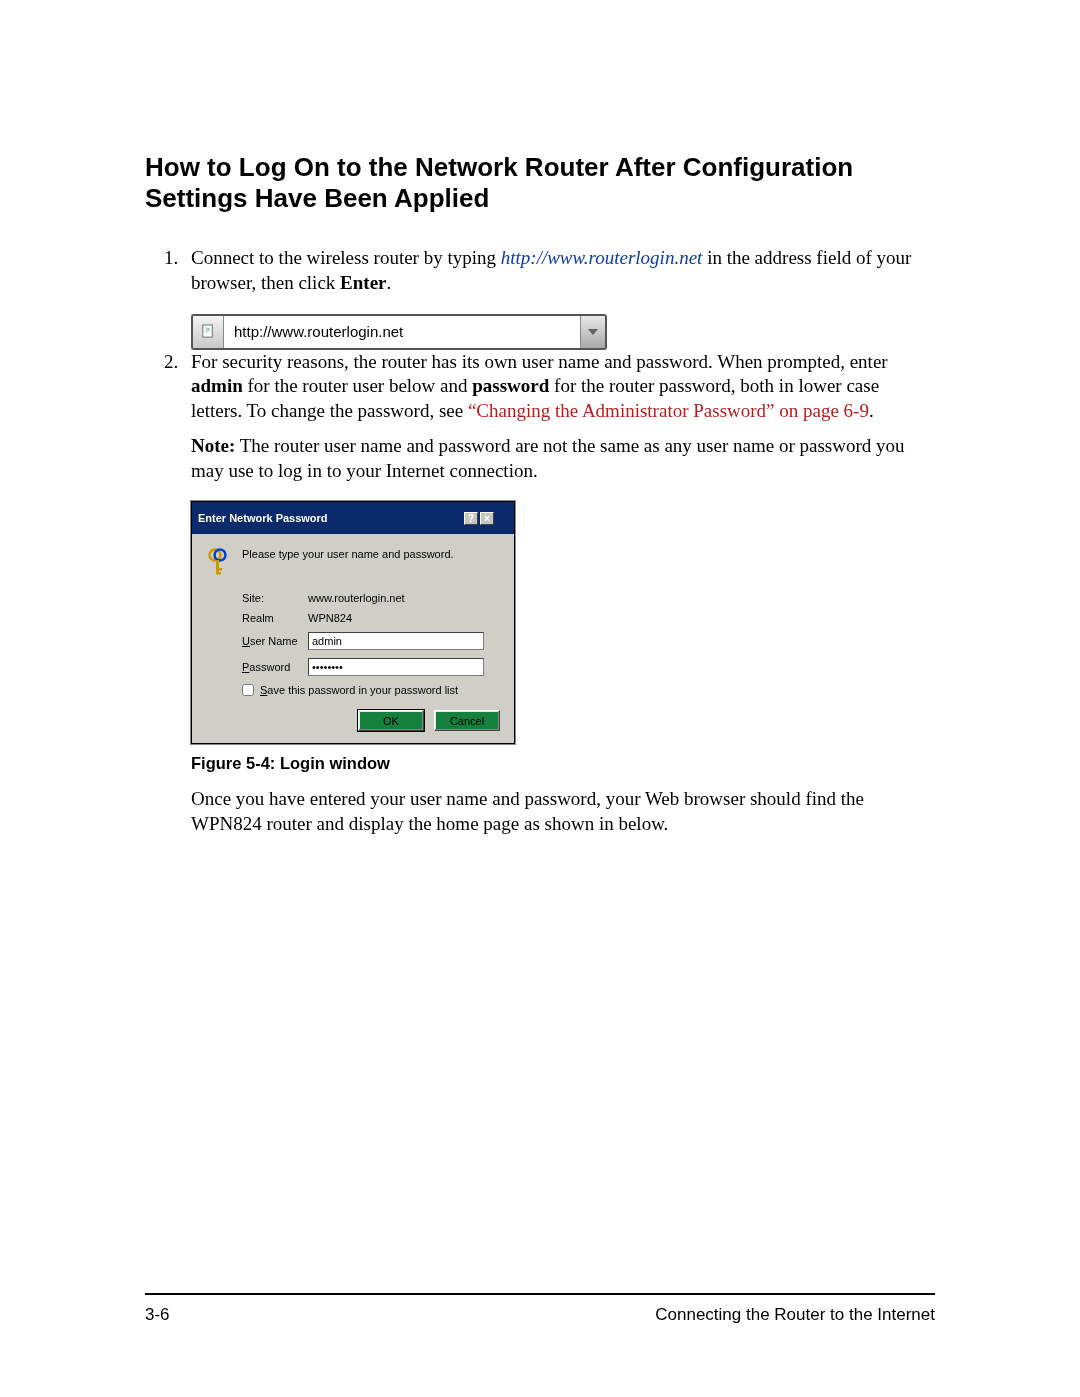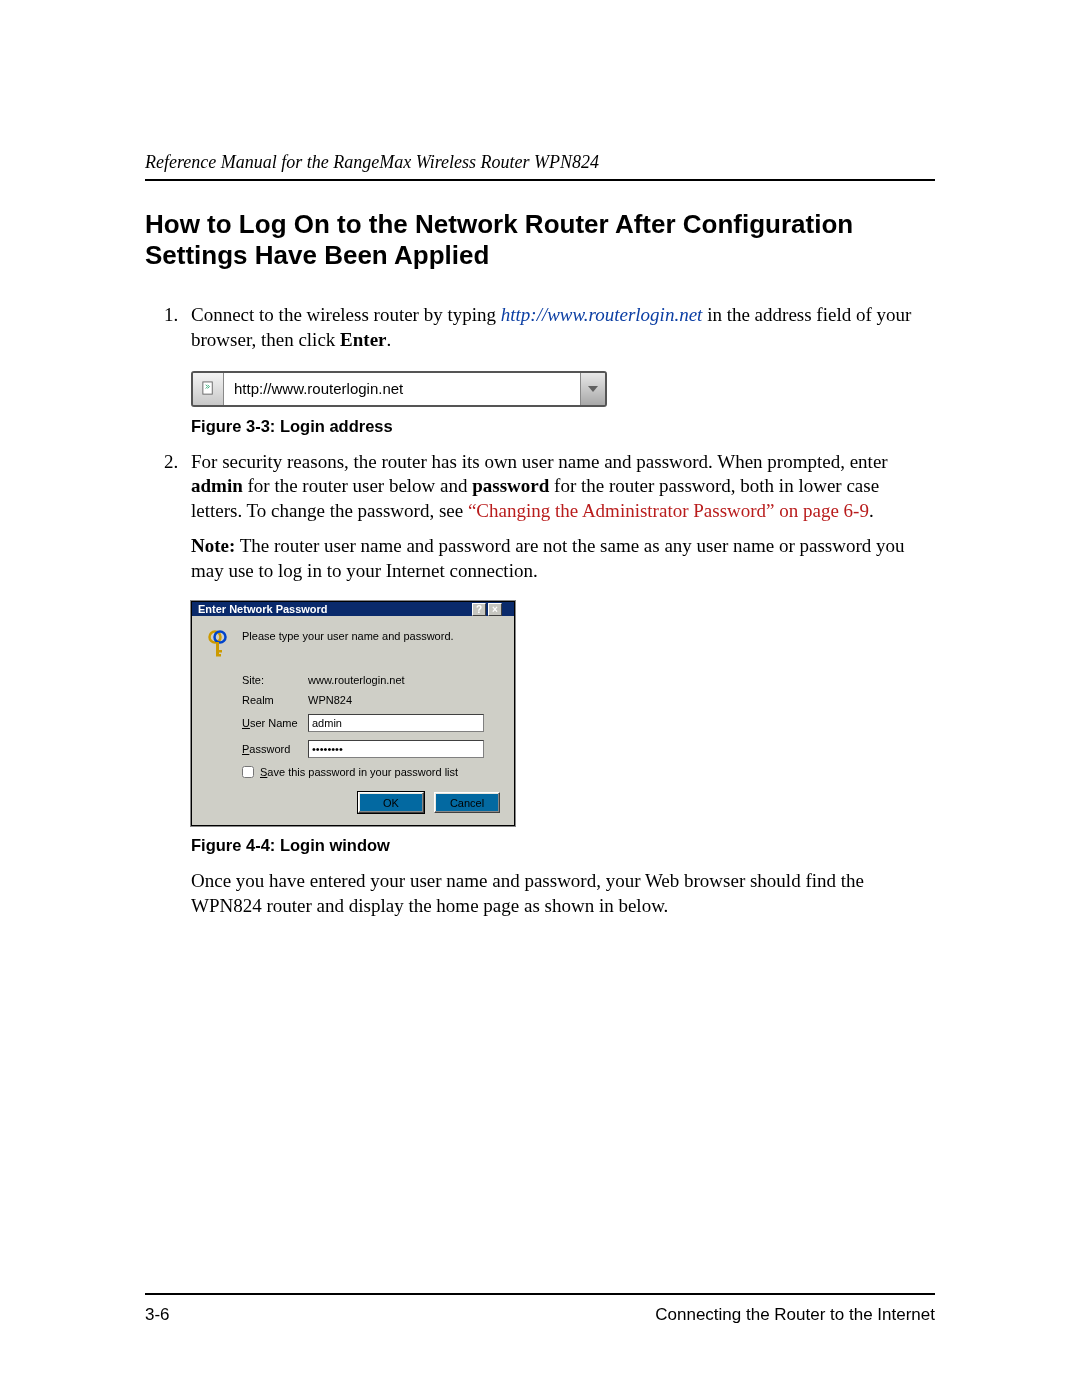--- a/index.html
+++ b/index.html
@@ -113,24 +113,24 @@
     font-size: 11px;
     border: 1px solid #000;
     background: #cfcfc7;
     box-shadow: 0 0 0 1px #888;
   }
   .win-title {
     background: #0a2a6b;
     color: #fff;
     font-weight: bold;
     font-size: 11px;
-    height: 14px;
-    display: flex;
-    align-items: center;
-    padding: 0 12px 0 6px;
+    height: 32px;
+    display: flex;
+    align-items: center;
+    padding: 0 20px 0 6px;
     justify-content: space-between;
   }
   .win-title .btns { display: inline-flex; gap: 2px; }
   .win-title .tbtn {
     width: 14px; height: 13px;
     background: #c6c6c0;
     border: 1px solid #fff;
     border-right-color:#404040;
     border-bottom-color:#404040;
     font-size: 10px; line-height: 11px;
@@ -186,21 +186,21 @@
     margin:0;
   }
   .win-buttons {
     display:flex;
     justify-content: flex-end;
     gap: 10px;
   }
   .win-buttons .btn {
     width: 66px;
     height: 21px;
-    background: #0369a1;
+    background: #15803d;
     border: 1px solid #fff;
     border-right-color:#404040;
     border-bottom-color:#404040;
     font-family: Tahoma, Arial, sans-serif;
     font-size: 11px;
     box-shadow: inset -1px -1px 0 #888, inset 1px 1px 0 #e8e8e0;
   }
   .win-buttons .btn.default {
     outline: 1px solid #000;
   }
@@ -234,21 +234,20 @@
     font-style: italic;
     font-size: 17px;
     margin-top: 4px;
   }
 </style>
 </head>
 <body>
 
 <div class="page">
 
-  <div class="running-header">Reference Manual for the RangeMax Wireless Router WPN824</div>
 
   <h2 class="section-title">How to Log On to the Network Router After Configuration Settings Have Been Applied</h2>
 
   <ol class="steps">
     <li>
       <span>Connect to the wireless router by typing </span><a href="#" class="hyperlink">http://www.routerlogin.net</a><span> in the address field of your browser, then click </span><b>Enter</b><span>.</span>
     </li>
   </ol>
 
   <div class="figure">
@@ -258,21 +257,20 @@
           <rect x="2" y="1" width="10" height="13" fill="#fff" stroke="#666"></rect>
           <path d="M5 4 L7 6 L5 8 M7 4 L9 6 L7 8" stroke="#3a7" stroke-width="1" fill="none"></path>
         </svg>
       </div>
       <div class="url-cell">http://www.routerlogin.net</div>
       <div class="drop-cell">
         <div class="drop-triangle"></div>
       </div>
     </div>
   </div>
-  <div class="fig-caption">Figure 3-3:  Login address</div>
 
   <ol class="steps" start="2">
     <li>
       <span>For security reasons, the router has its own user name and password. When prompted, enter </span><b>admin</b><span> for the router user below and </span><b>password</b><span> for the router password, both in lower case letters. To change the password, see </span><span class="xref">“Changing the Administrator Password” on page 6-9</span><span>.</span>
       <div style="height:10px"></div>
       <b>Note:</b><span> The router user name and password are not the same as any user name or password you may use to log in to your Internet connection.</span>
     </li>
   </ol>
 
   <div class="figure">
@@ -317,21 +315,21 @@
           <input type="checkbox" style="">
           <span><span class="underline-accesskey">S</span><span>ave this password in your password list</span></span>
         </div>
         <div class="win-buttons">
           <button class="btn default">OK</button>
           <button class="btn">Cancel</button>
         </div>
       </div>
     </div>
   </div>
-  <div class="fig-caption">Figure 4-4:  Login window</div>
+  <div class="fig-caption">Figure 5-4:  Login window</div>
 
   <div class="post-figure-para">Once you have entered your user name and password, your Web browser should find the WPN824 router and display the home page as shown in below.</div>
 
   <div class="page-footer">
     <div class="footer-rule"></div>
     <div class="footer-row">
       <span>3-6</span>
       <span>Connecting the Router to the Internet</span>
     </div>
   </div>

